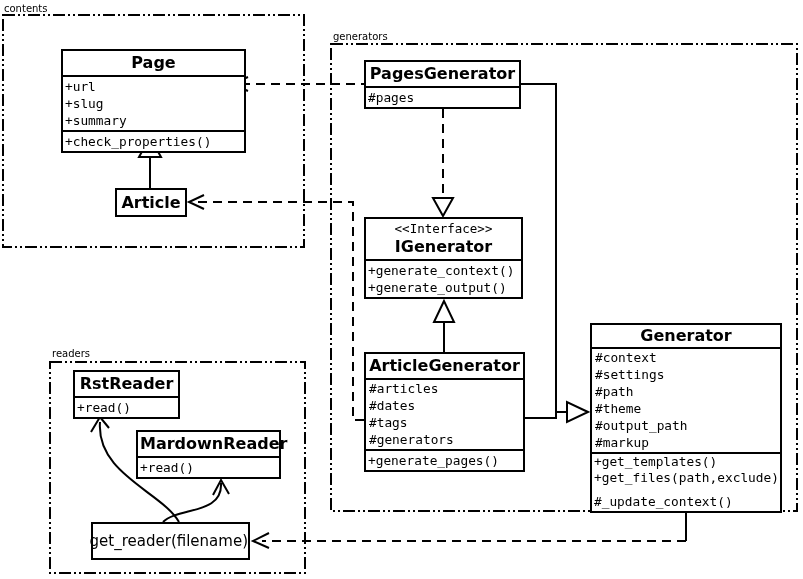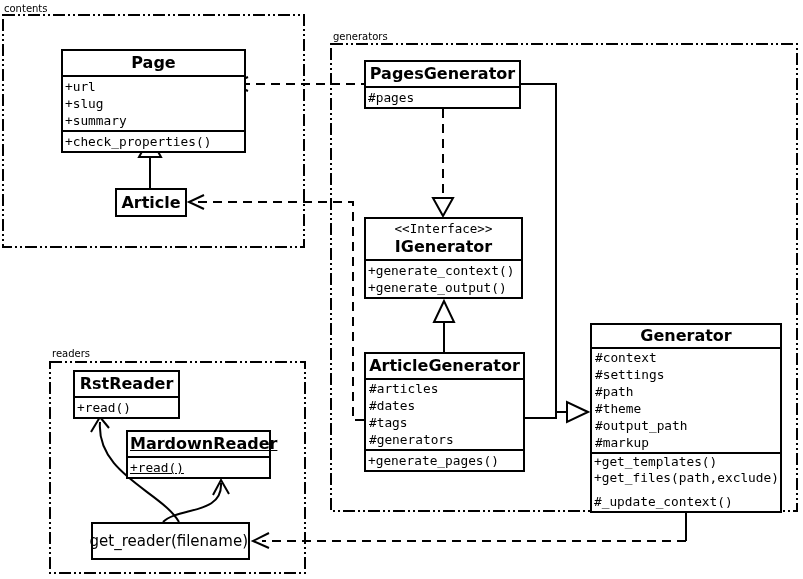--- a/index.html
+++ b/index.html
@@ -169,21 +169,21 @@
     </div>
   </div>
 
   <div class="umlbox" style="left:73px; top:370px; width:107px;">
     <div class="ttl">RstReader</div>
     <div class="cmp">
       <div class="mem">+read()</div>
     </div>
   </div>
 
-  <div class="umlbox" style="left:126px; top:430px; width:145px;text-decoration:underline;">
+  <div class="umlbox" style="left:136px; top:430px; width:145px;">
     <div class="ttl">MardownReader</div>
     <div class="cmp">
       <div class="mem">+read()</div>
     </div>
   </div>
 
   <div class="plainbox" style="left:91px; top:522px; width:159px; height:38px;">
     <span>get_reader(filename)</span>
   </div>
 

